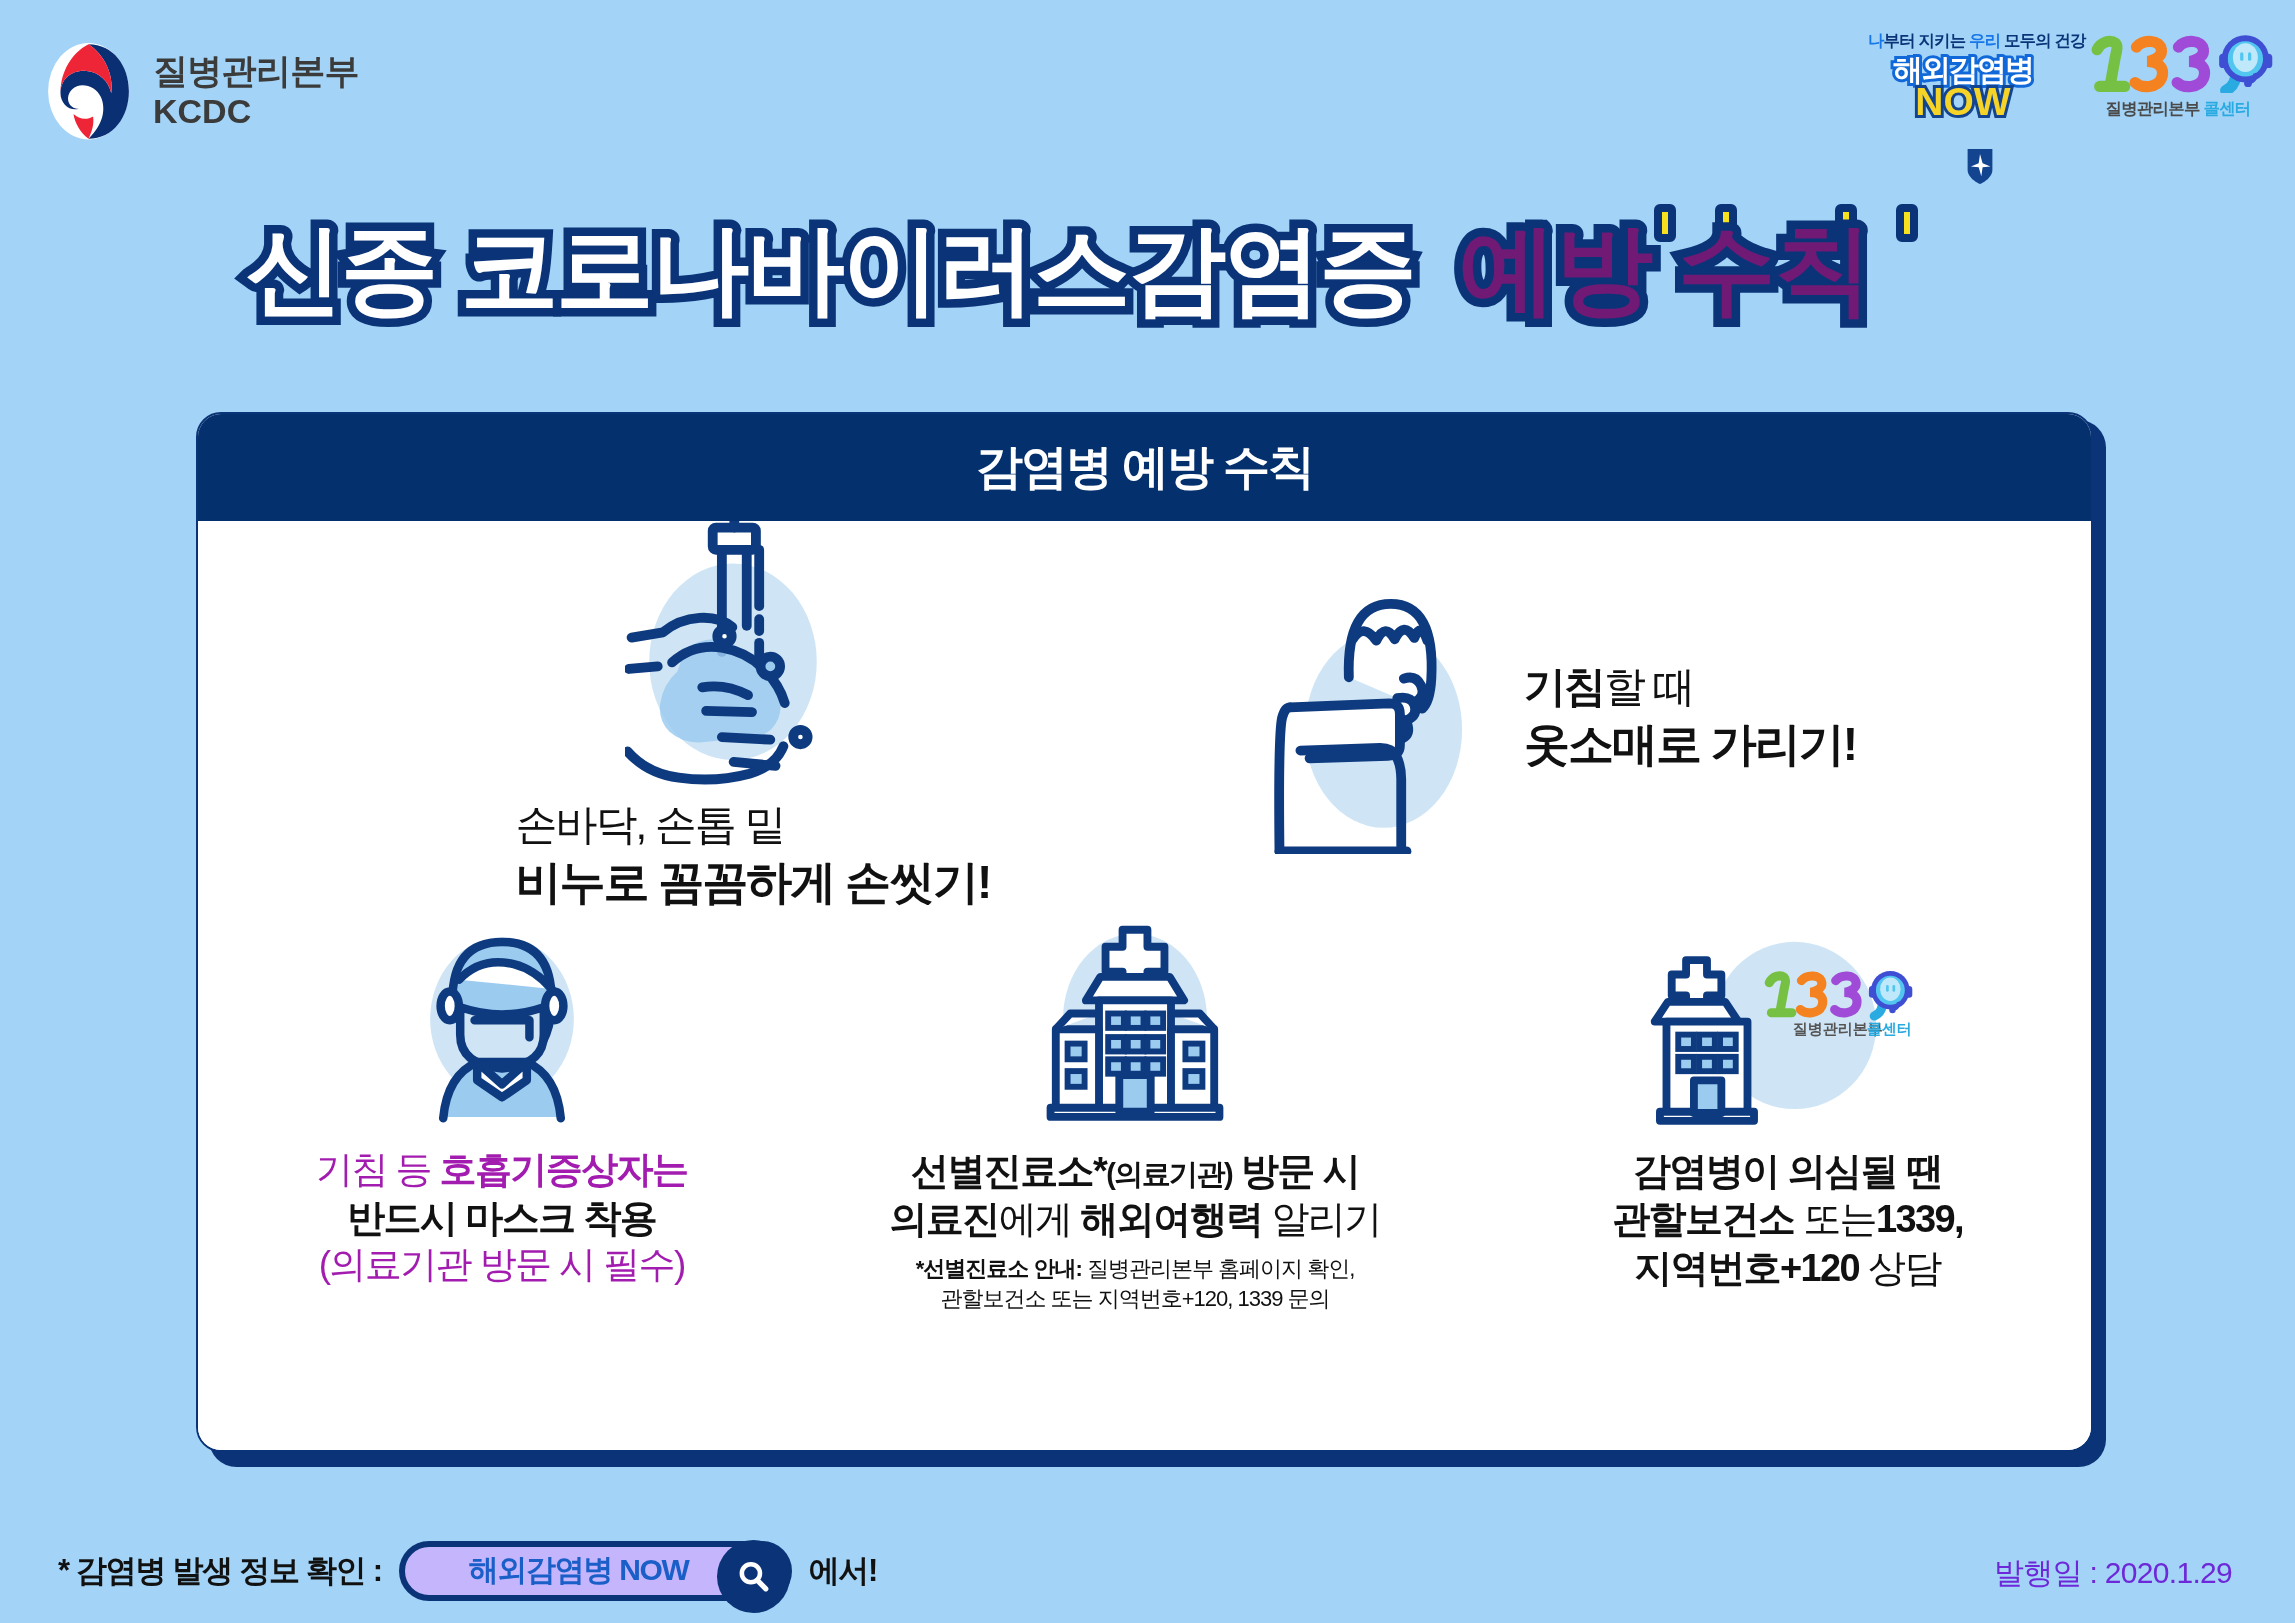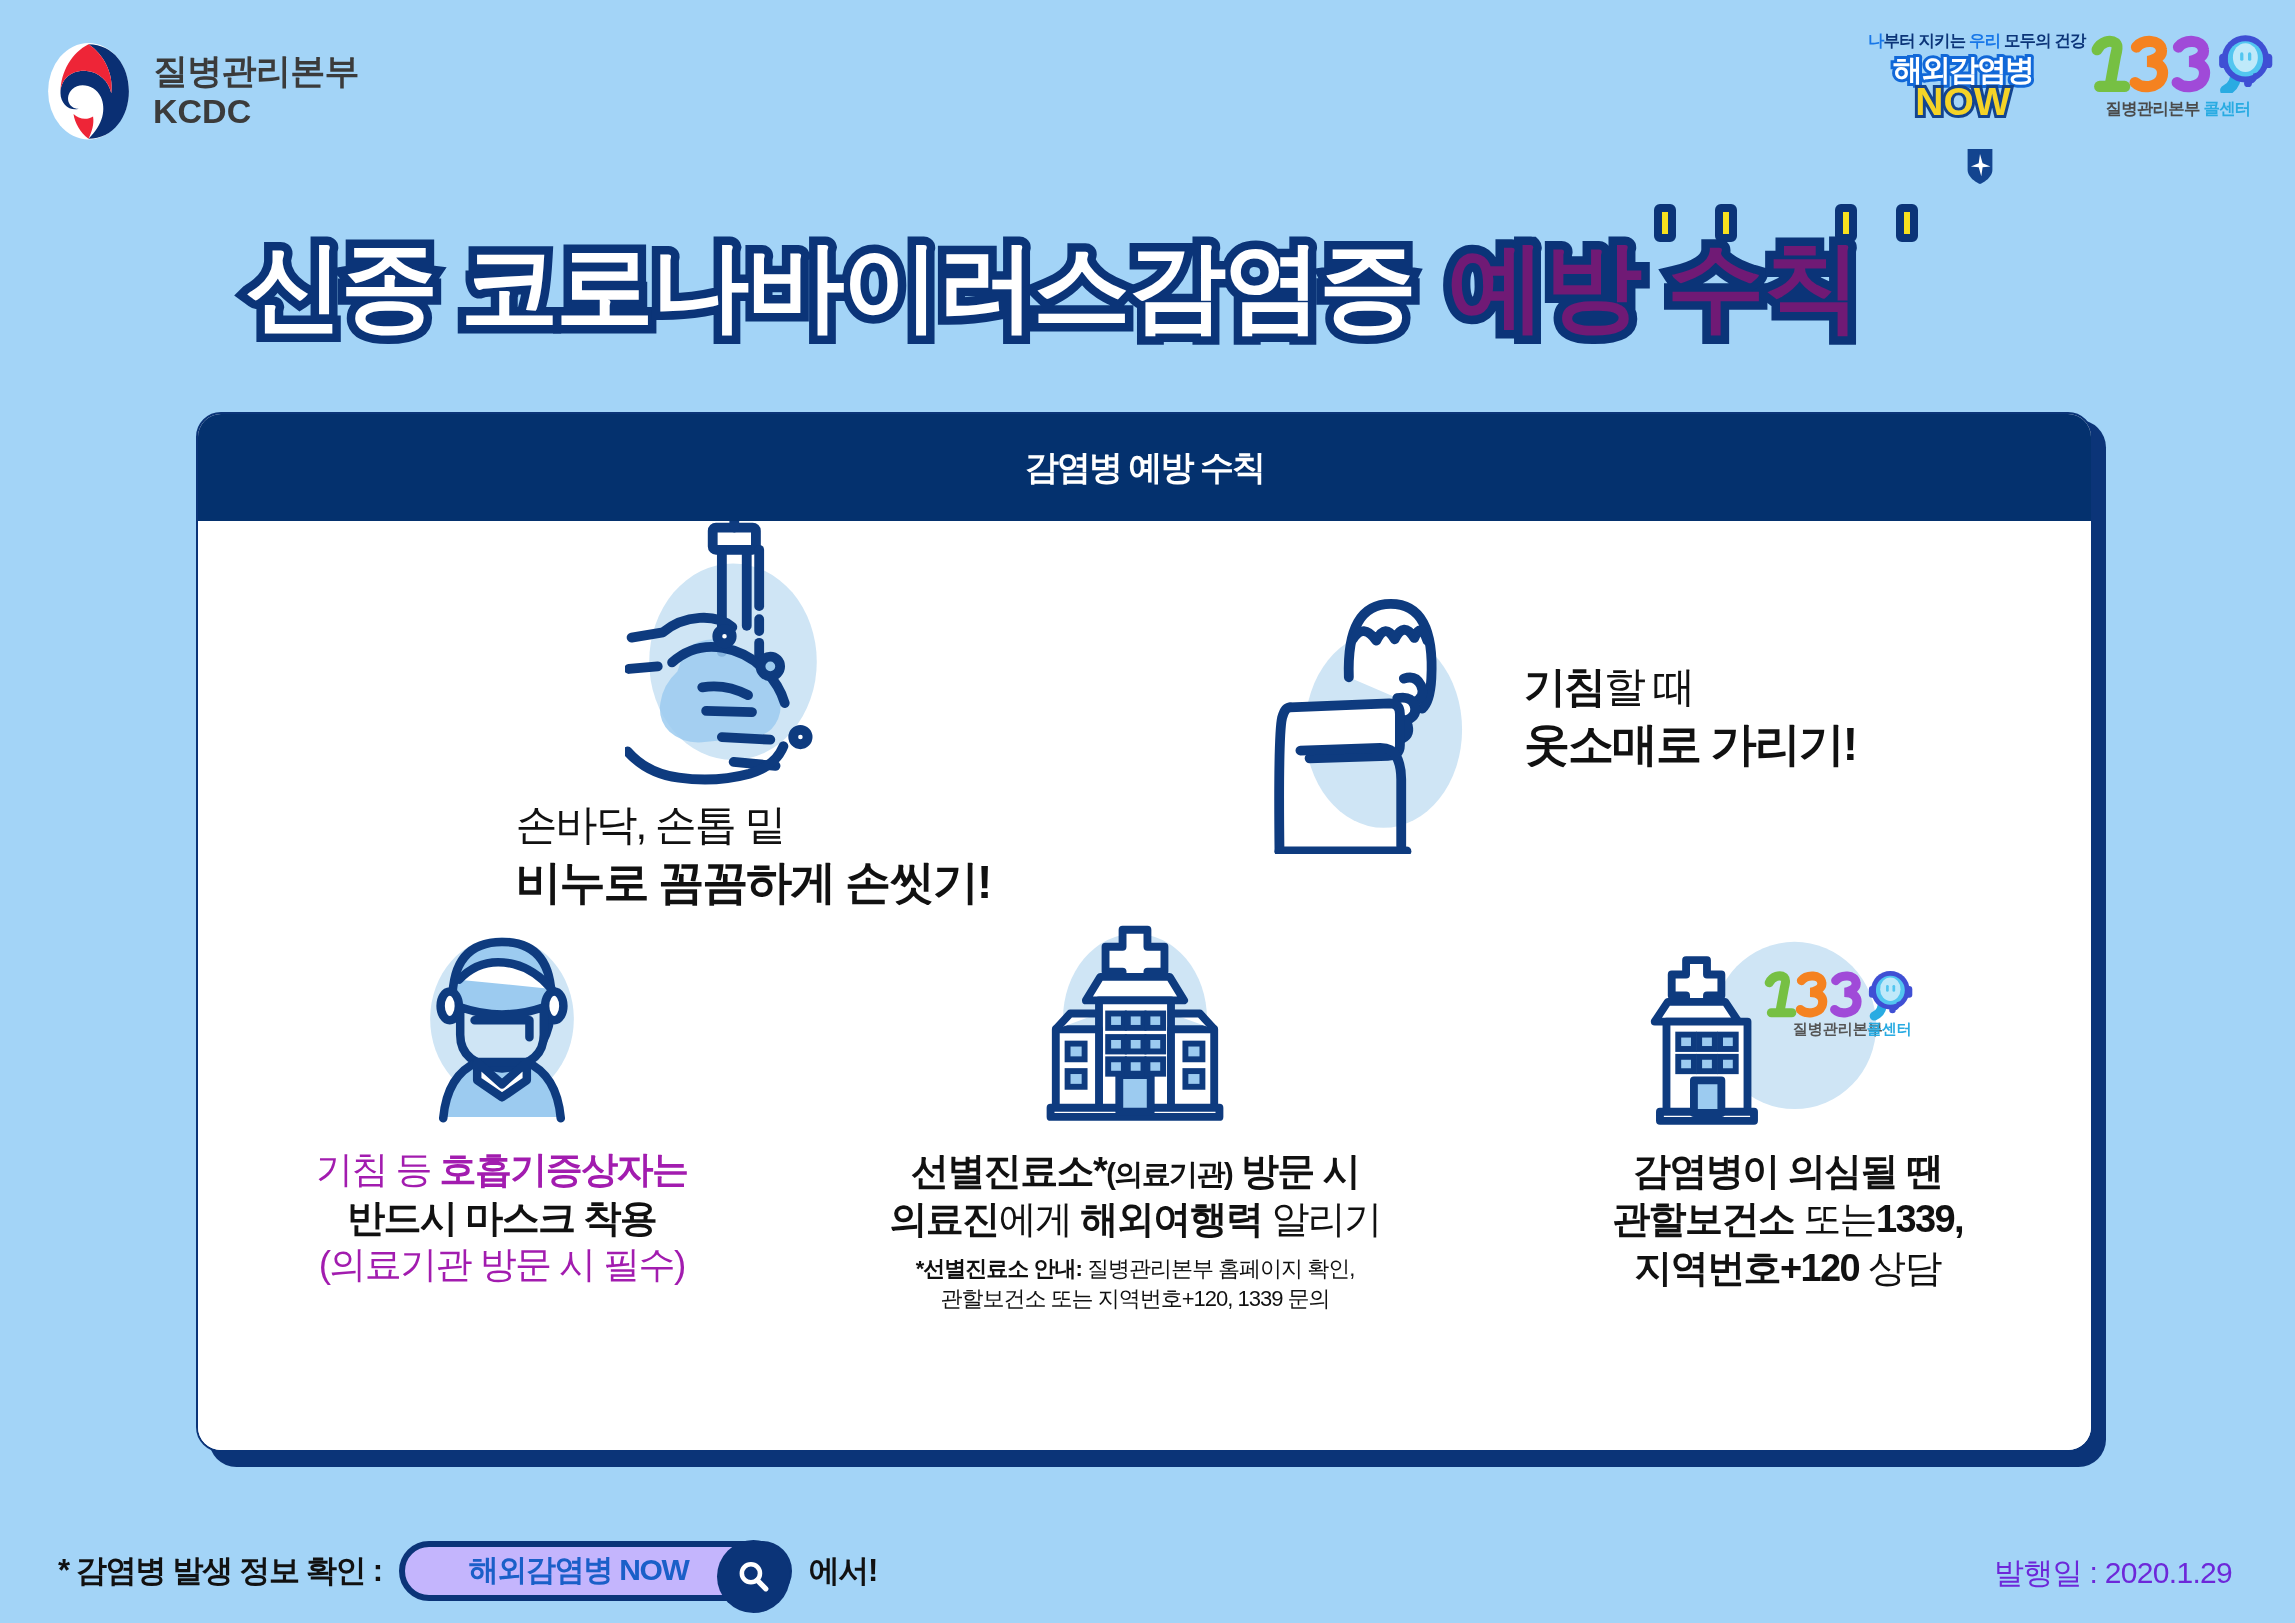--- a/index.html
+++ b/index.html
@@ -38,22 +38,22 @@
 
   
   .call-logo { position: absolute; left: 2080px; top: 30px; width: 196px; text-align: center; }
   .call-num { height: 63px; }
   .call-sub { font-size: 16.4px; font-weight: 700; color: #4a4a4a; letter-spacing: -0.7px; margin-top: 2.6px; white-space: nowrap; }
   .call-sub .c { color: #29abe2; }
 
   
   .title-wrap { position: absolute; left: 0; top: 196px; width: 2295px; height: 190px; }
   .title-row {
-    position: absolute; left: 245px; top: 41px;
-    display: flex; align-items: flex-end; gap: 4px;
+    position: absolute; left: 245px; top: 24px;
+    display: flex; align-items: flex-end; gap: 15px;
   }
   .title-a {
     font-size: 98px; font-weight: 800; color: #ffffff; letter-spacing: -2.6px;
     -webkit-text-stroke: 17px #0b3478; paint-order: stroke fill;
     line-height: 1.0;
   }
   .title-b {
     font-size: 98px; font-weight: 800; color: #701a75; letter-spacing: -1.3px;
     -webkit-text-stroke: 17px #0b3478; paint-order: stroke fill;
     line-height: 1.0; margin-left: 29px;
@@ -76,21 +76,21 @@
     position: absolute; left: 196px; top: 412px;
     width: 1897px; height: 1040px;
     background: #ffffff; border-radius: 25px; overflow: hidden;
     border: 2px solid #0b3478;
   }
   .card-header {
     height: 107px; background: #04316e;
     display: flex; align-items: center; justify-content: center;
   }
   .card-header h2 {
-    font-size: 34px; font-weight: 800; color: #ffffff; letter-spacing: -2px;
+    font-size: 47px; font-weight: 800; color: #ffffff; letter-spacing: -2px;
   }
   .card-body { position: relative; height: 931px; background: #fff; }
 
   
   .row1 { position: relative; height: 393px; display: flex; }
   .r1item { display: flex; align-items: center; }
   .r1item.one { width: 994px; padding-left: 79px; flex-direction: column; }
   .r1item.two { width: 903px; padding-left: 79px; }
   .r1icon { position: relative; flex: none; }
   .r1text { margin-left: 39px; }

